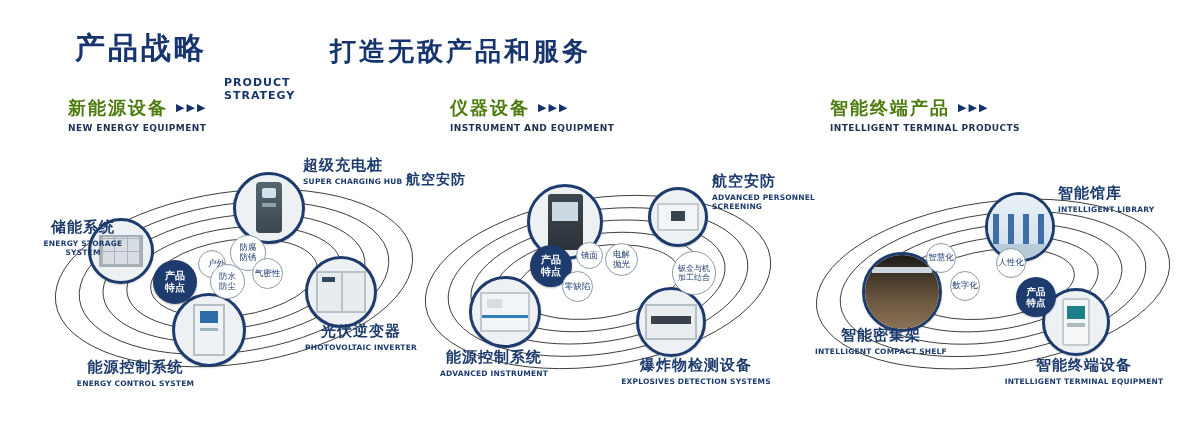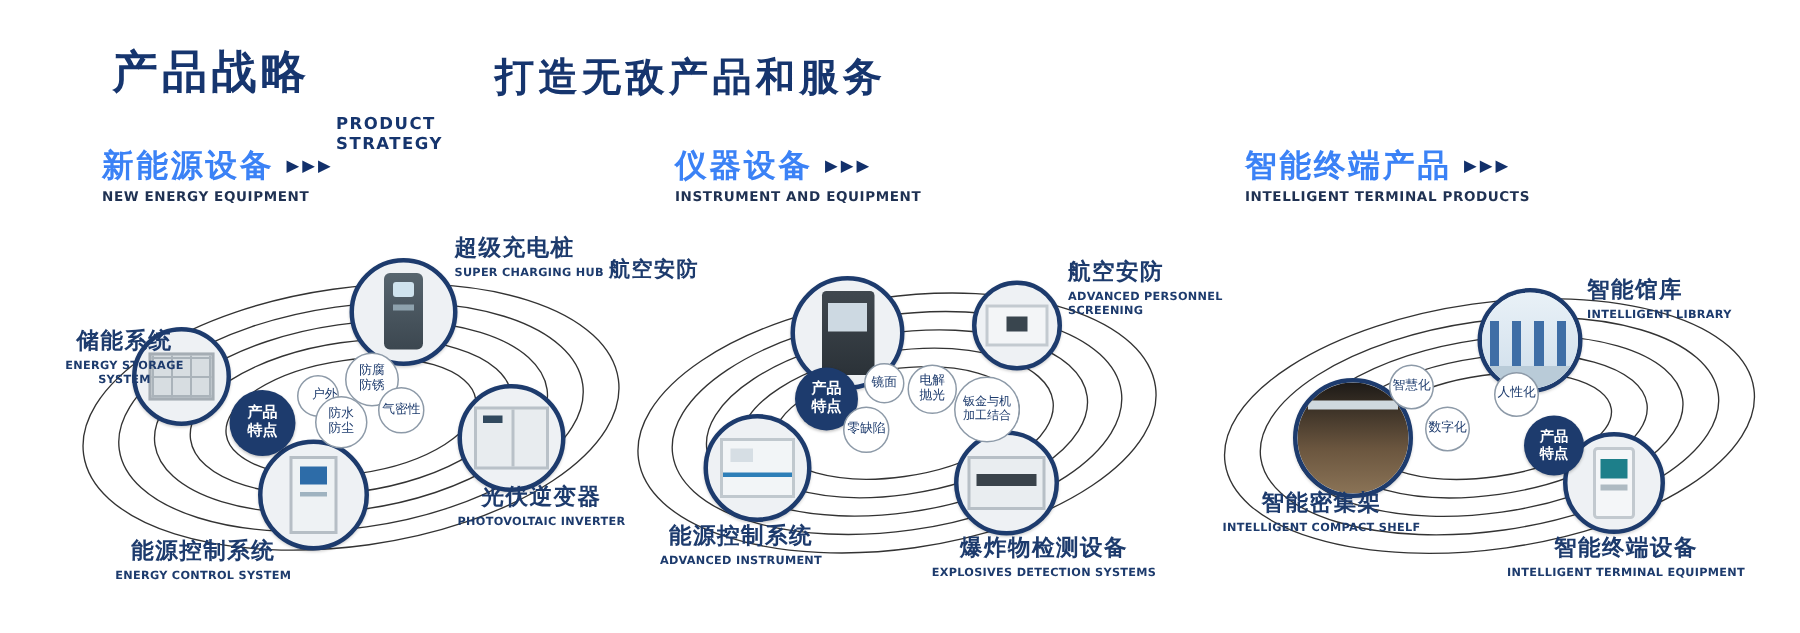--- a/index.html
+++ b/index.html
@@ -7,21 +7,21 @@
   .canvas { position:relative; width:1200px; height:422px; background:#ffffff; overflow:hidden; color:#1d3b6d; }
   .abs { position:absolute; }
 
   
   .main-title { font-size:30px; font-weight:bold; color:#16356e; letter-spacing:3px; }
   .sub-block { font-size:11px; font-weight:bold; color:#16356e; line-height:1.15; letter-spacing:1px; }
   .slogan { font-size:26px; font-weight:bold; color:#16356e; letter-spacing:3px; }
 
   
   .sec-head { white-space:nowrap; }
-  .sec-title { font-size:21px; font-weight:bold; color:#3b82f6; letter-spacing:2px; }
+  .sec-title { font-size:18px; font-weight:bold; color:#4d7c0f; letter-spacing:2px; }
   .sec-arrows { font-size:11px; color:#12306b; letter-spacing:2px; vertical-align:3px; margin-left:8px; }
   .sec-sub { font-size:9px; font-weight:bold; color:#1f3152; letter-spacing:.4px; margin-top:3px; }
 
   
   .orbit { position:absolute; }
 
   
   .pcircle { position:absolute; border:3px solid #1d3b6d; border-radius:50%; background:#eef1f4; overflow:hidden; box-shadow:0 1px 2px rgba(0,0,0,.18); }
   .dev { position:absolute; }
   .dev-charger { left:31%; top:10%; width:38%; height:78%; background:linear-gradient(#57656e,#3c4750); border-radius:4px; }
@@ -191,21 +191,21 @@
   </div>
   <div class="bubble" style="left:576px; top:242px; width:27px; height:27px;">
     <span>镜面</span>
   </div>
   <div class="bubble" style="left:605px; top:243px; width:33px; height:33px;">
     <span class="wrap2">电解抛光</span>
   </div>
   <div class="bubble" style="left:562px; top:271px; width:31px; height:31px;">
     <span>零缺陷</span>
   </div>
-  <div class="bubble" style="left:636px; top:251px; width:44px; height:44px;font-family:Liberation Mono, monospace;">
+  <div class="bubble" style="left:672px; top:251px; width:44px; height:44px;">
     <span class="wrap4">钣金与机加工结合</span>
   </div>
 
   <svg class="orbit" style="left:808px; top:196px;" width="370" height="176" viewBox="0 0 370 176">
     <g fill="none" stroke="#333333" stroke-width="0.9" transform="rotate(-8 185 88)">
       <ellipse cx="185" cy="88" rx="178" ry="82"></ellipse>
       <ellipse cx="185" cy="88" rx="154" ry="70"></ellipse>
       <ellipse cx="185" cy="88" rx="130" ry="58"></ellipse>
       <ellipse cx="185" cy="88" rx="106" ry="46"></ellipse>
       <ellipse cx="185" cy="88" rx="82" ry="34"></ellipse>

